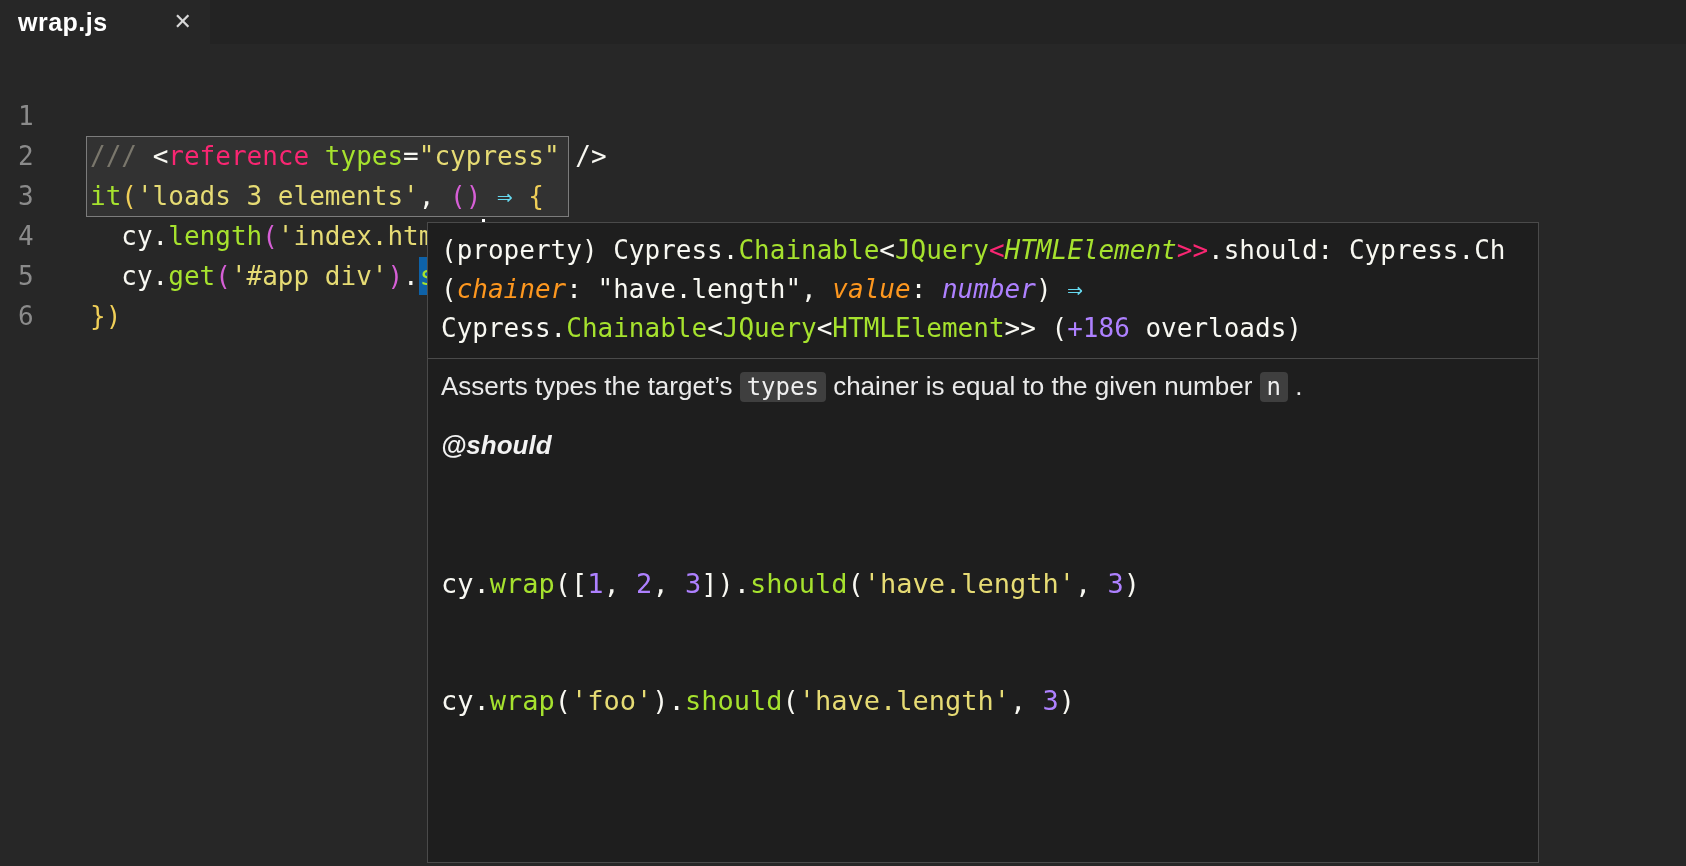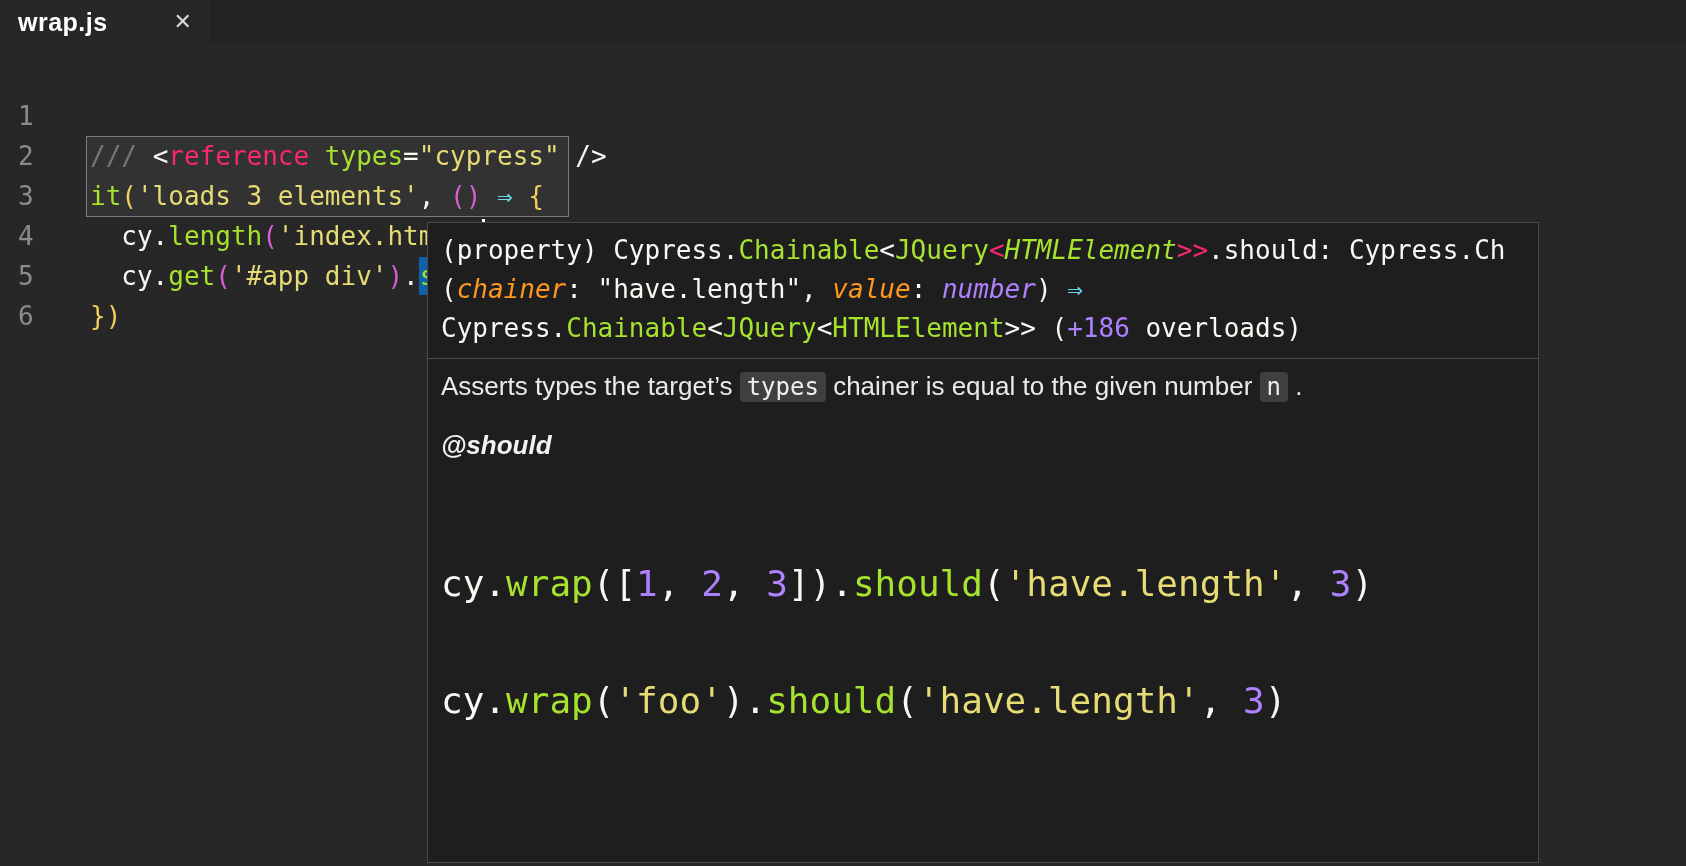--- a/index.html
+++ b/index.html
@@ -38,21 +38,21 @@
   .hover { position:absolute; left:427px; top:222px; width:1112px; height:641px;
            background:#1e1e1e; border:1px solid #4a4a4a; overflow:hidden; }
   .hover-sig { padding:8px 13px 10px; font-family:"DejaVu Sans Mono", monospace;
                font-size:26px; line-height:39px; color:#f8f8f2; }
   .sigline { white-space:pre-wrap; word-break:break-all; }
   .hover-divider { height:1px; background:#4a4a4a; }
   .hover-doc { padding:0 13px; font-size:26px; line-height:34px; color:#eaeaea; }
   .hover-doc .docp { margin:24px 0; }
   .hover-doc .docp:first-child { margin-top:10px; }
   .tag { font-weight:bold; font-style:italic; color:#f2f2f2; }
-  .doc-code { font-family:"DejaVu Sans Mono", monospace; font-size:36px;
+  .doc-code { font-family:"DejaVu Sans Mono", monospace; font-size:27px;
               line-height:39px; white-space:pre; color:#f8f8f2; }
   .chip { font-family:"DejaVu Sans Mono", monospace; font-size:24px; background:#3f3f3f;
           color:#efefef; padding:1px 7px; border-radius:4px; }
 </style>
 </head>
 <body>
 
 <div class="tabbar">
   <div class="tab">
     <span class="tab-title">wrap.js</span>

